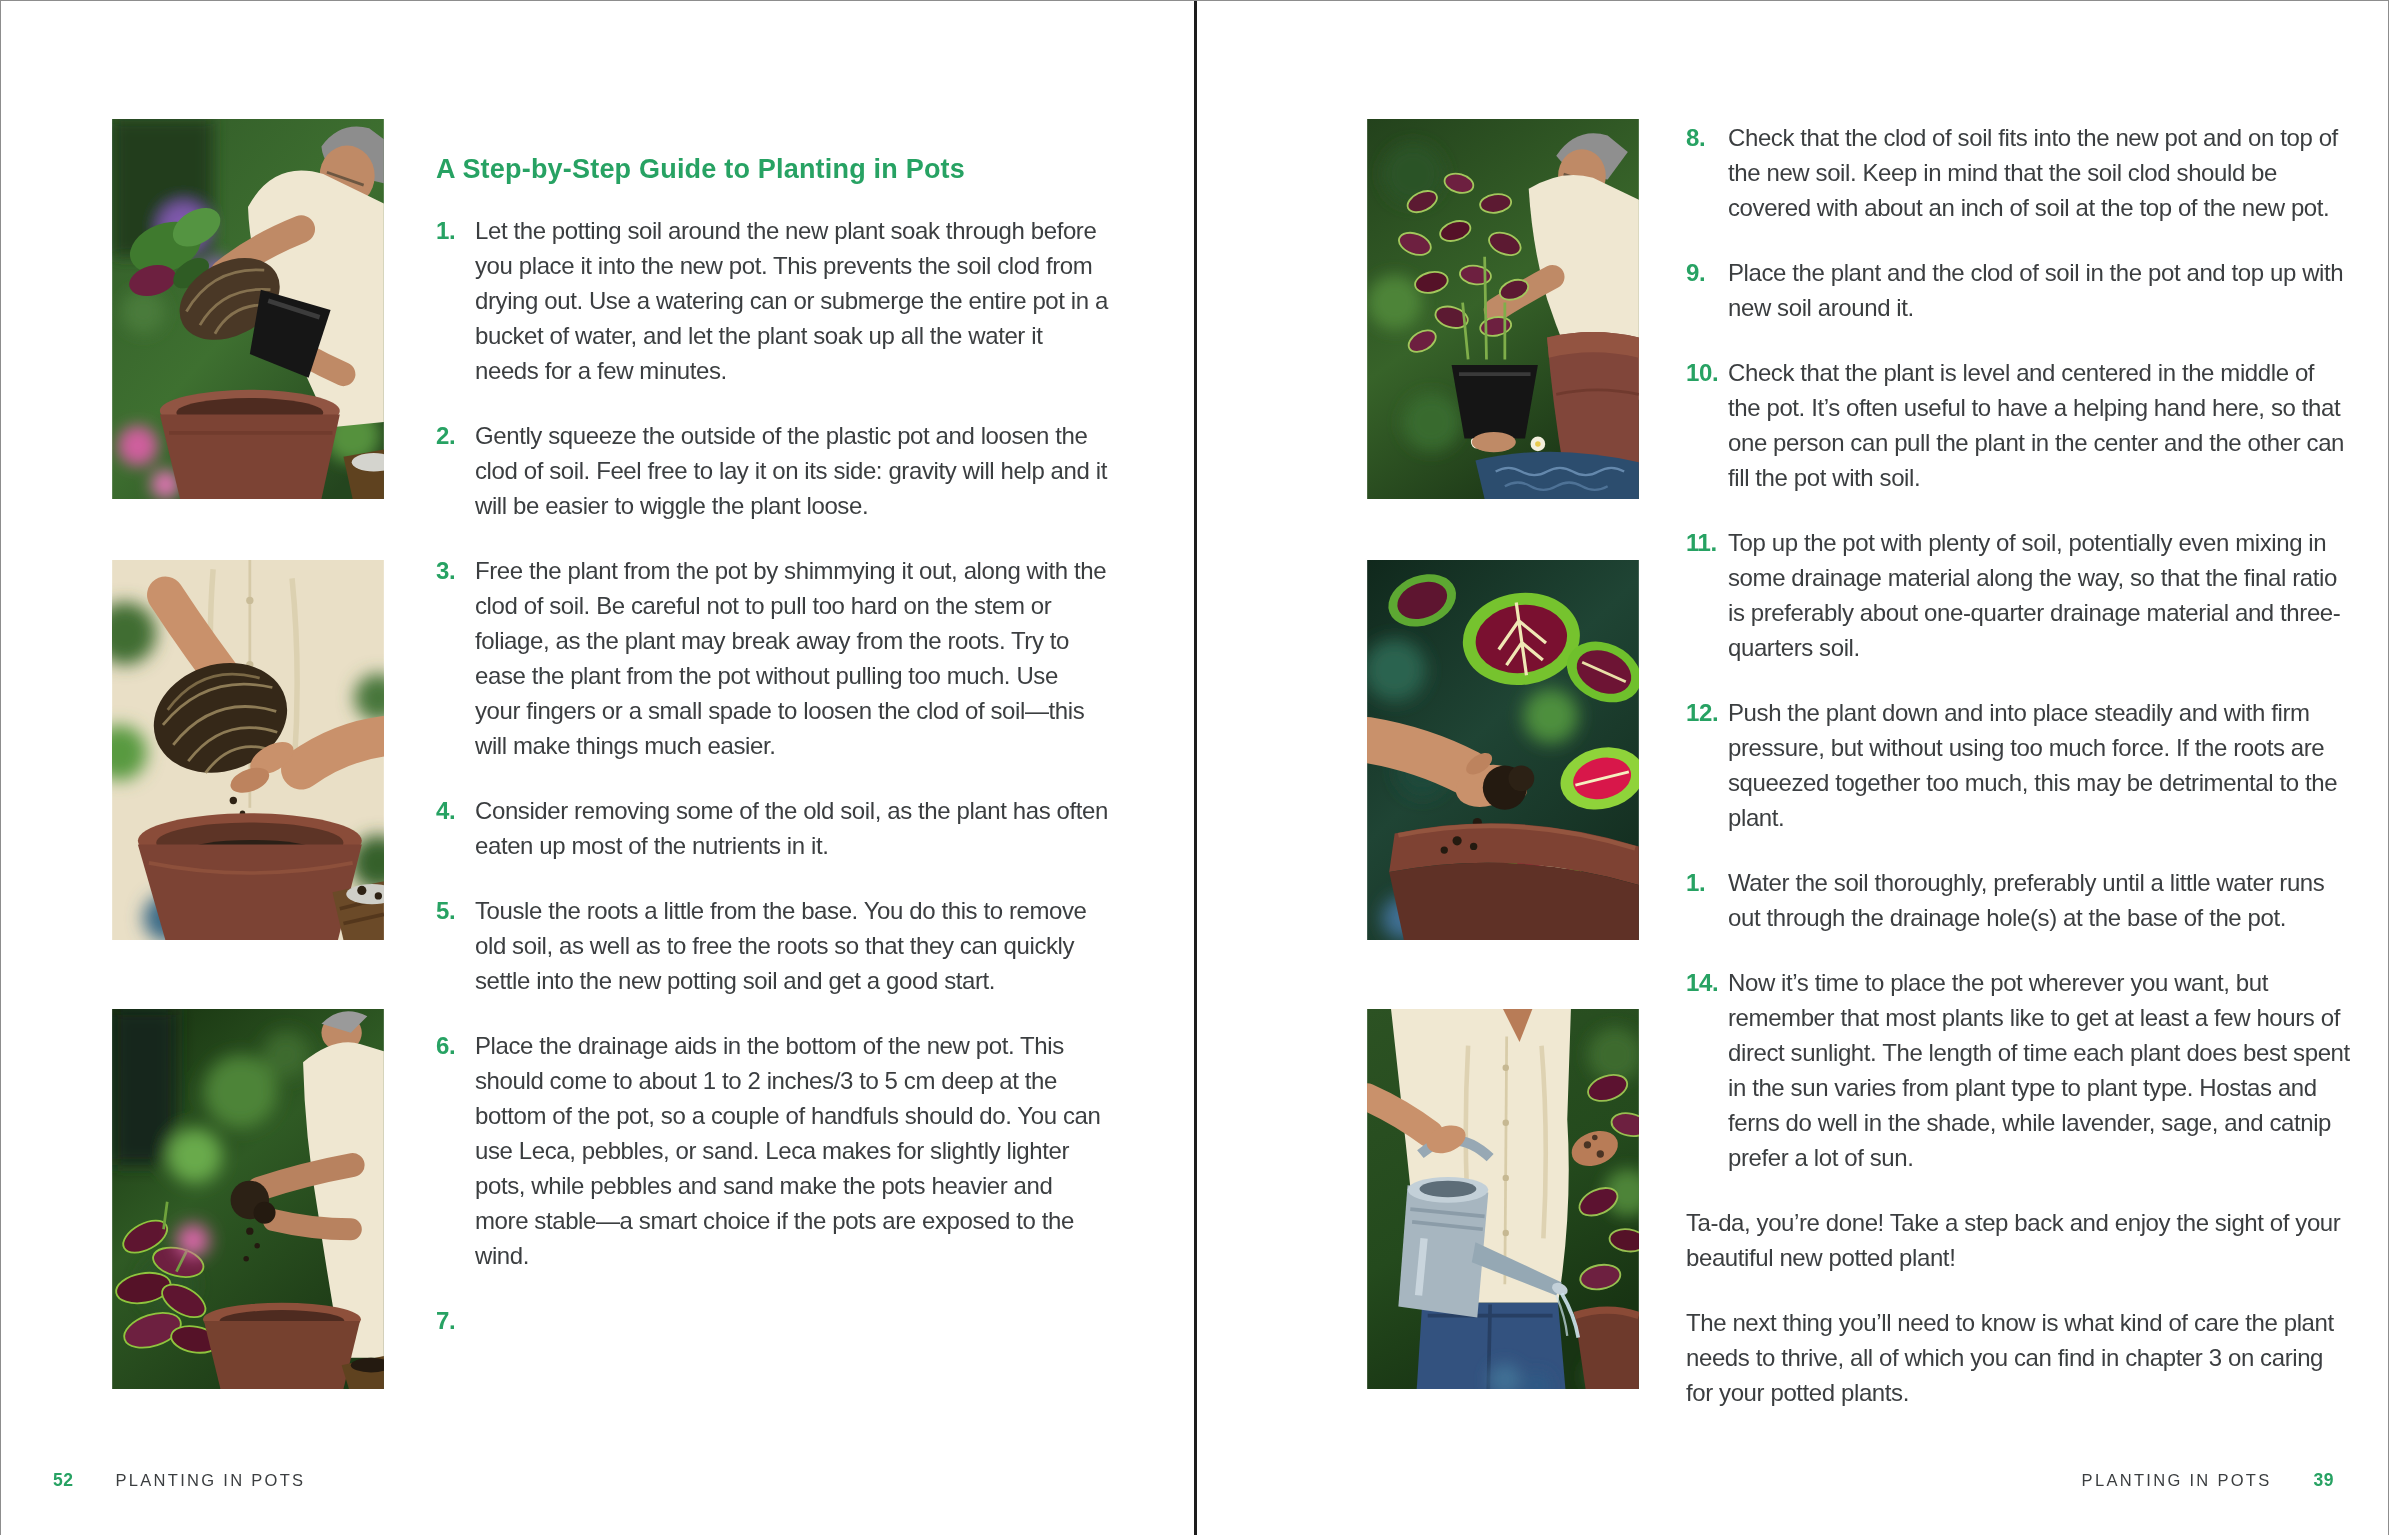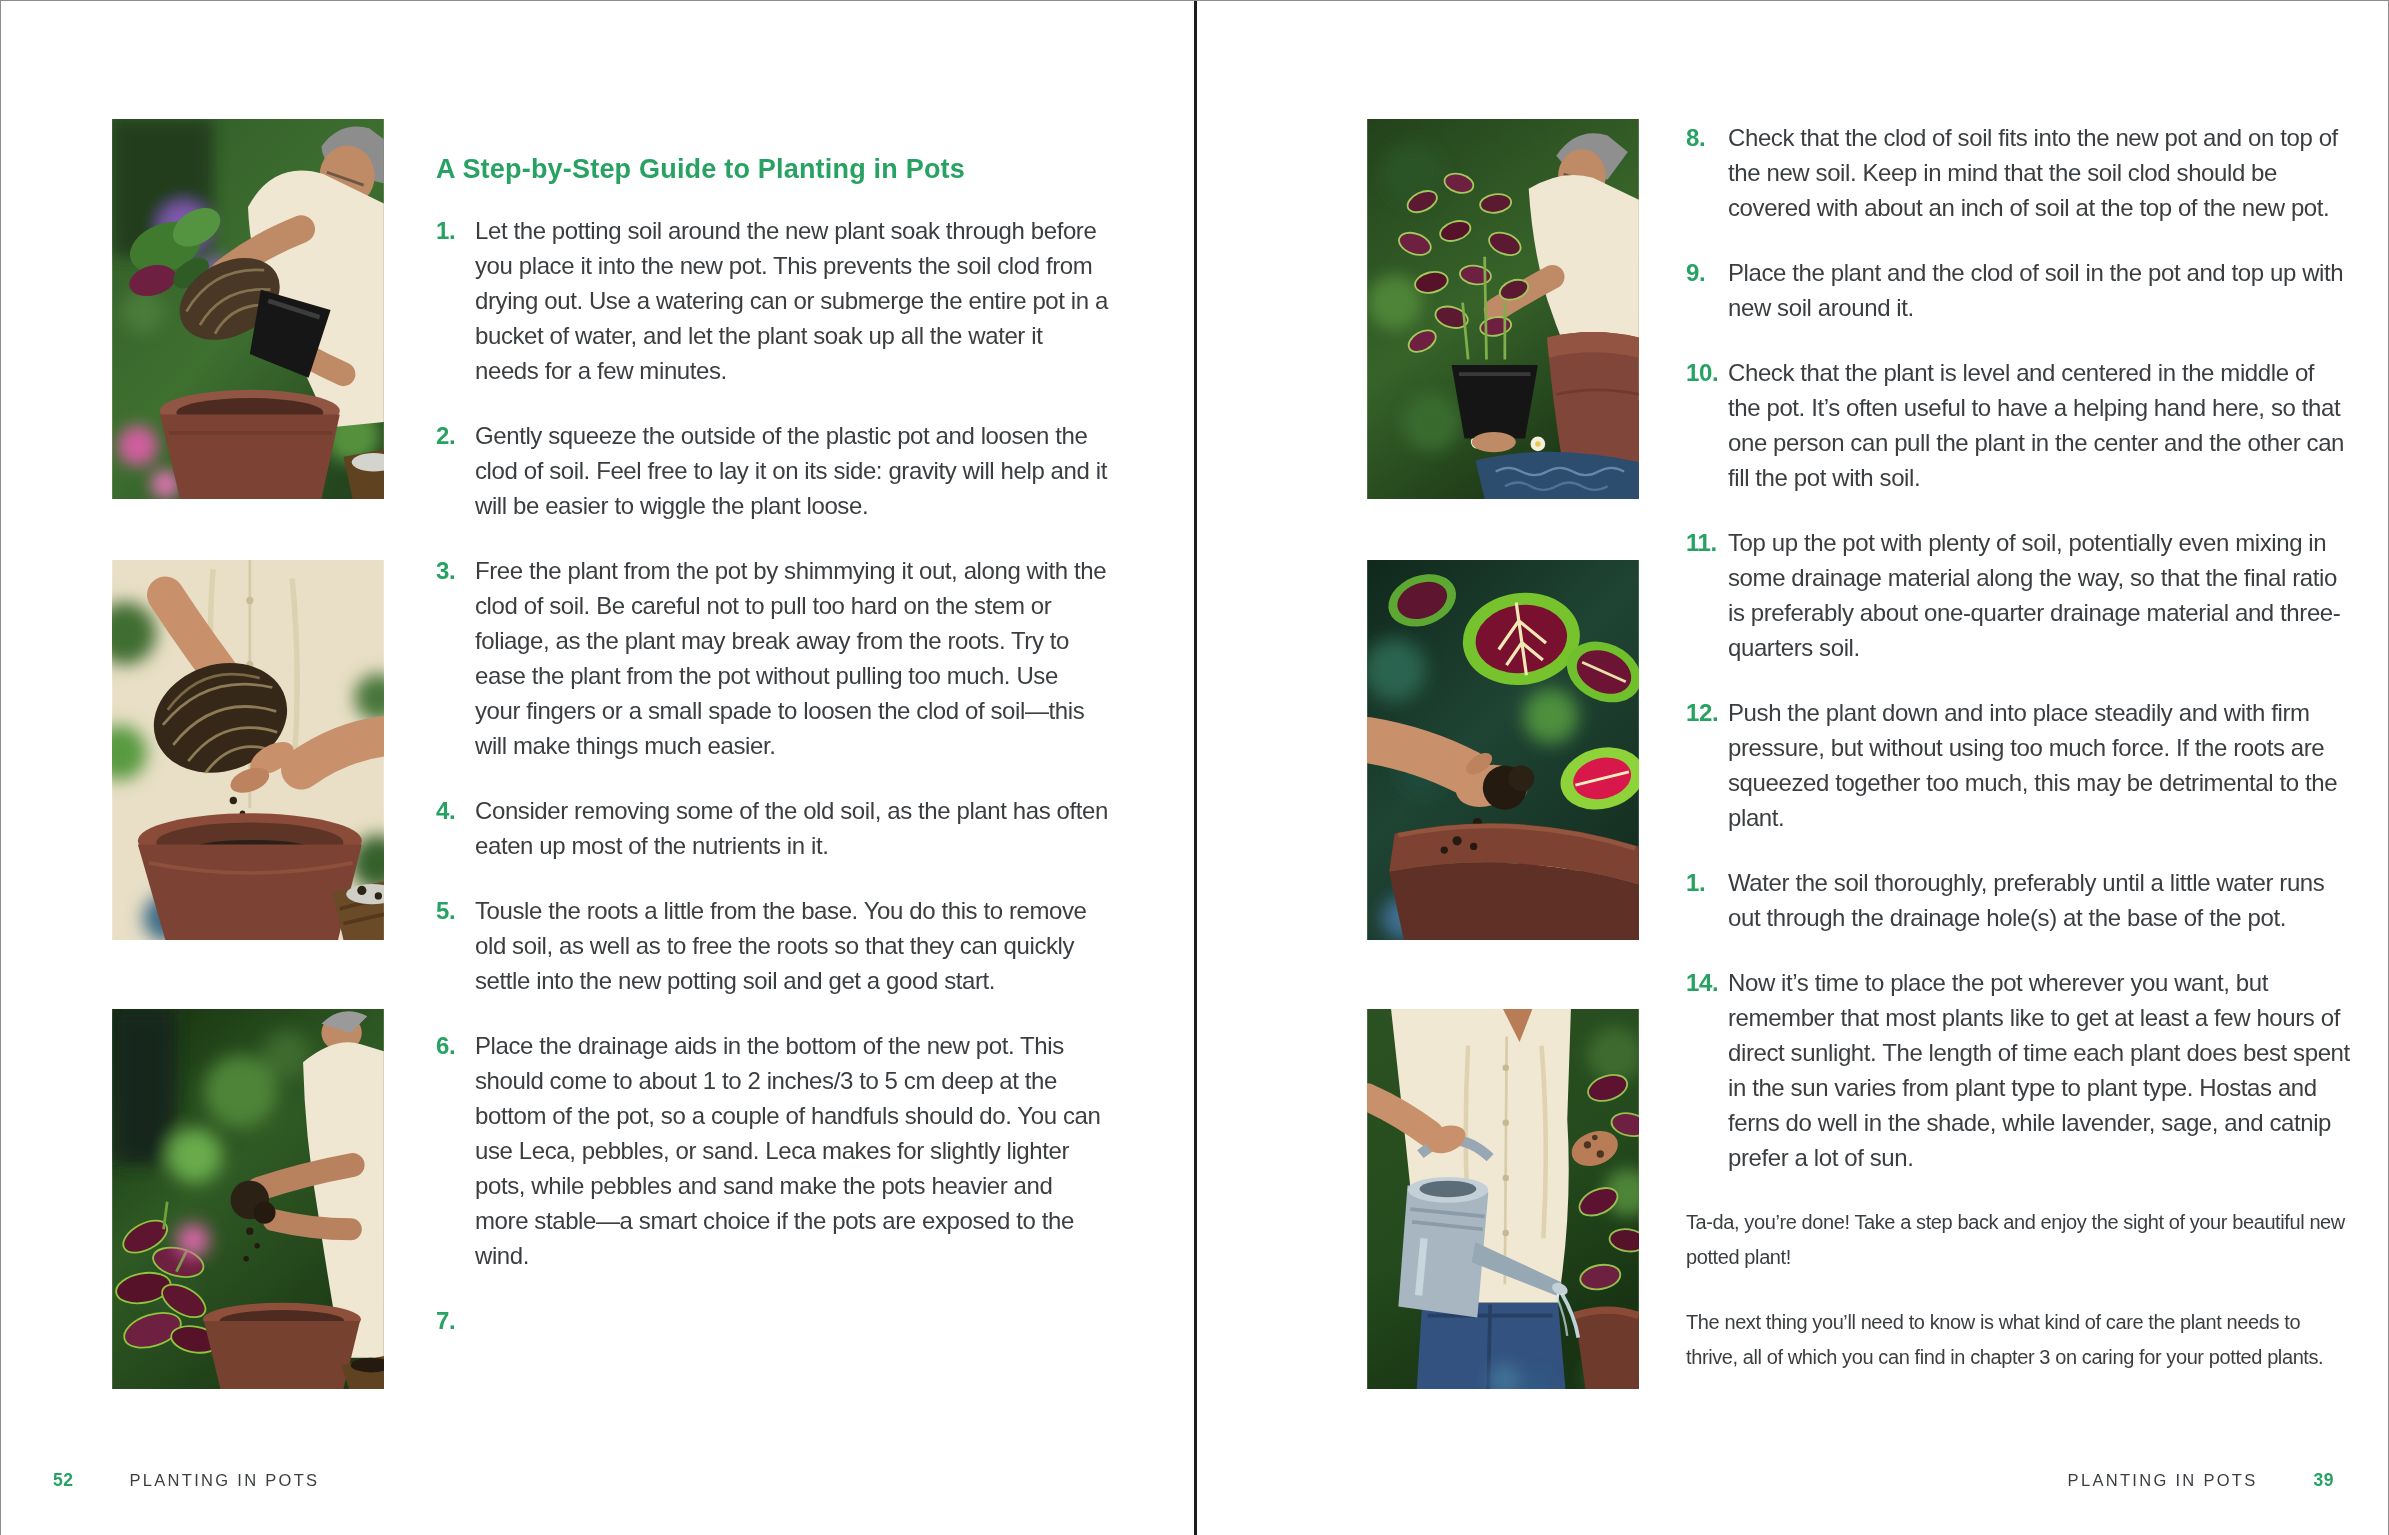--- a/index.html
+++ b/index.html
@@ -29,23 +29,23 @@
 
   h2.guide-heading{
     margin:0 0 27.6px 0;
     font-size:27px;line-height:31px;
     font-weight:bold;color:#27a263;letter-spacing:0.2px;
   }
   ol.steps{list-style:none;margin:0;padding:0;font-size:24px;line-height:35px;letter-spacing:-0.4px;}
   ol.steps li{position:relative;padding-left:39px;margin-bottom:30px;}
   .col-right ol.steps li{padding-left:42px;}
   .step-num{position:absolute;left:0;top:0;color:#27a263;font-weight:bold;}
-  p.closing{font-size:20px;line-height:35px;letter-spacing:-0.4px;margin:0 0 30px 0;}
-
-  .footer{position:absolute;top:1469px;display:flex;align-items:baseline;gap:56px;
+  p.closing{font-size:24px;line-height:35px;letter-spacing:-0.4px;margin:0 0 30px 0;}
+
+  .footer{position:absolute;top:1469px;display:flex;align-items:baseline;gap:42px;
           font-size:16.5px;letter-spacing:2.3px;color:#3b3e40;}
   .footer .page-num{font-weight:bold;color:#27a263;letter-spacing:0.5px;font-size:17.5px;}
   .footer-left{left:52px;}
   .footer-right{right:54px;}
 </style>
 </head>
 <body>
 
 <div class="spread">
 

